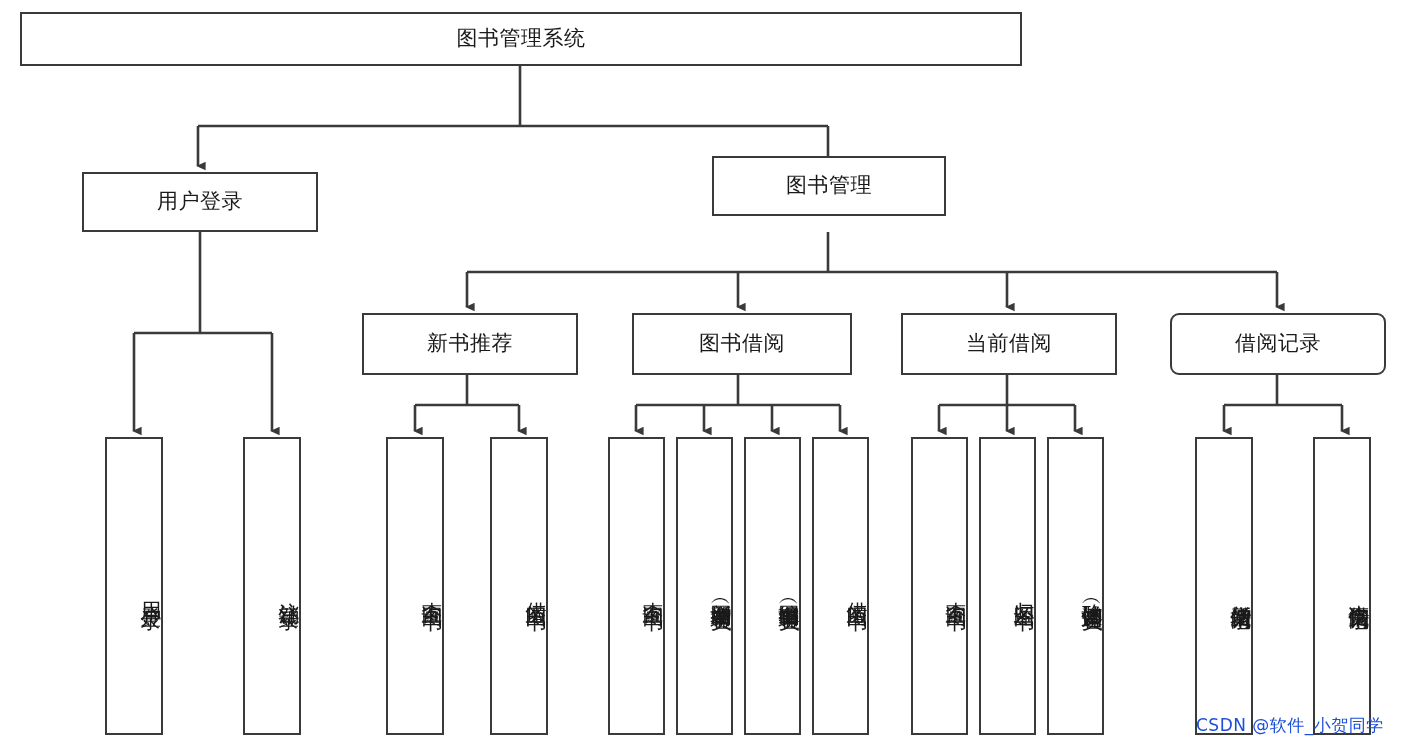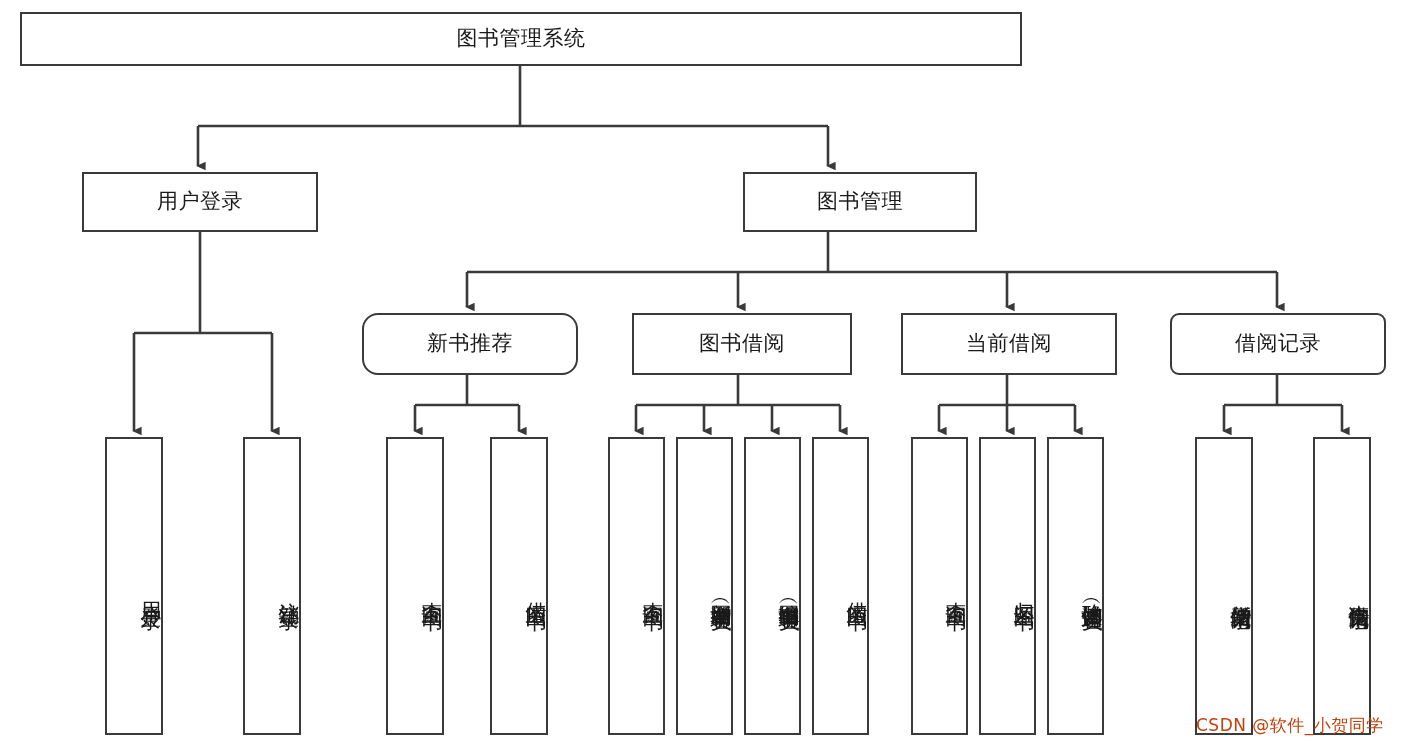--- a/index.html
+++ b/index.html
@@ -57,21 +57,21 @@
     white-space: nowrap;
   }
   .node.vert.tall > span {
     letter-spacing: 1px;
   }
   #watermark {
     position: absolute;
     left: 1196px;
     top: 714px;
     font-size: 17px;
-    color: #c2410c;
+    color: #1d4ed8;
     white-space: nowrap;
     letter-spacing: 0.5px;
   }
 </style>
 </head>
 <body>
 
 <div id="canvas">
 
   <svg id="wires" viewBox="0 0 1405 747" xmlns="http://www.w3.org/2000/svg">
@@ -124,25 +124,25 @@
     </g>
   </svg>
 
   <div class="node horiz" style="left:20px; top:12px; width:1002px; height:54px;">
     <span>图书管理系统</span>
   </div>
 
   <div class="node horiz" style="left:82px; top:172px; width:236px; height:60px;">
     <span>用户登录</span>
   </div>
-  <div class="node horiz" style="left:712px; top:172px; width:234px; height:60px;margin-left:31px;">
+  <div class="node horiz" style="left:712px; top:156px; width:234px; height:60px;">
     <span>图书管理</span>
   </div>
 
-  <div class="node horiz" style="left:362px; top:313px; width:216px; height:62px;border-radius:16px;">
+  <div class="node horiz" style="left:362px; top:313px; width:216px; height:62px;">
     <span>新书推荐</span>
   </div>
   <div class="node horiz" style="left:632px; top:313px; width:220px; height:62px;">
     <span>图书借阅</span>
   </div>
   <div class="node horiz" style="left:901px; top:313px; width:216px; height:62px;">
     <span>当前借阅</span>
   </div>
   <div class="node horiz" style="left:1170px; top:313px; width:216px; height:62px;border-radius:9px;">
     <span>借阅记录</span>

